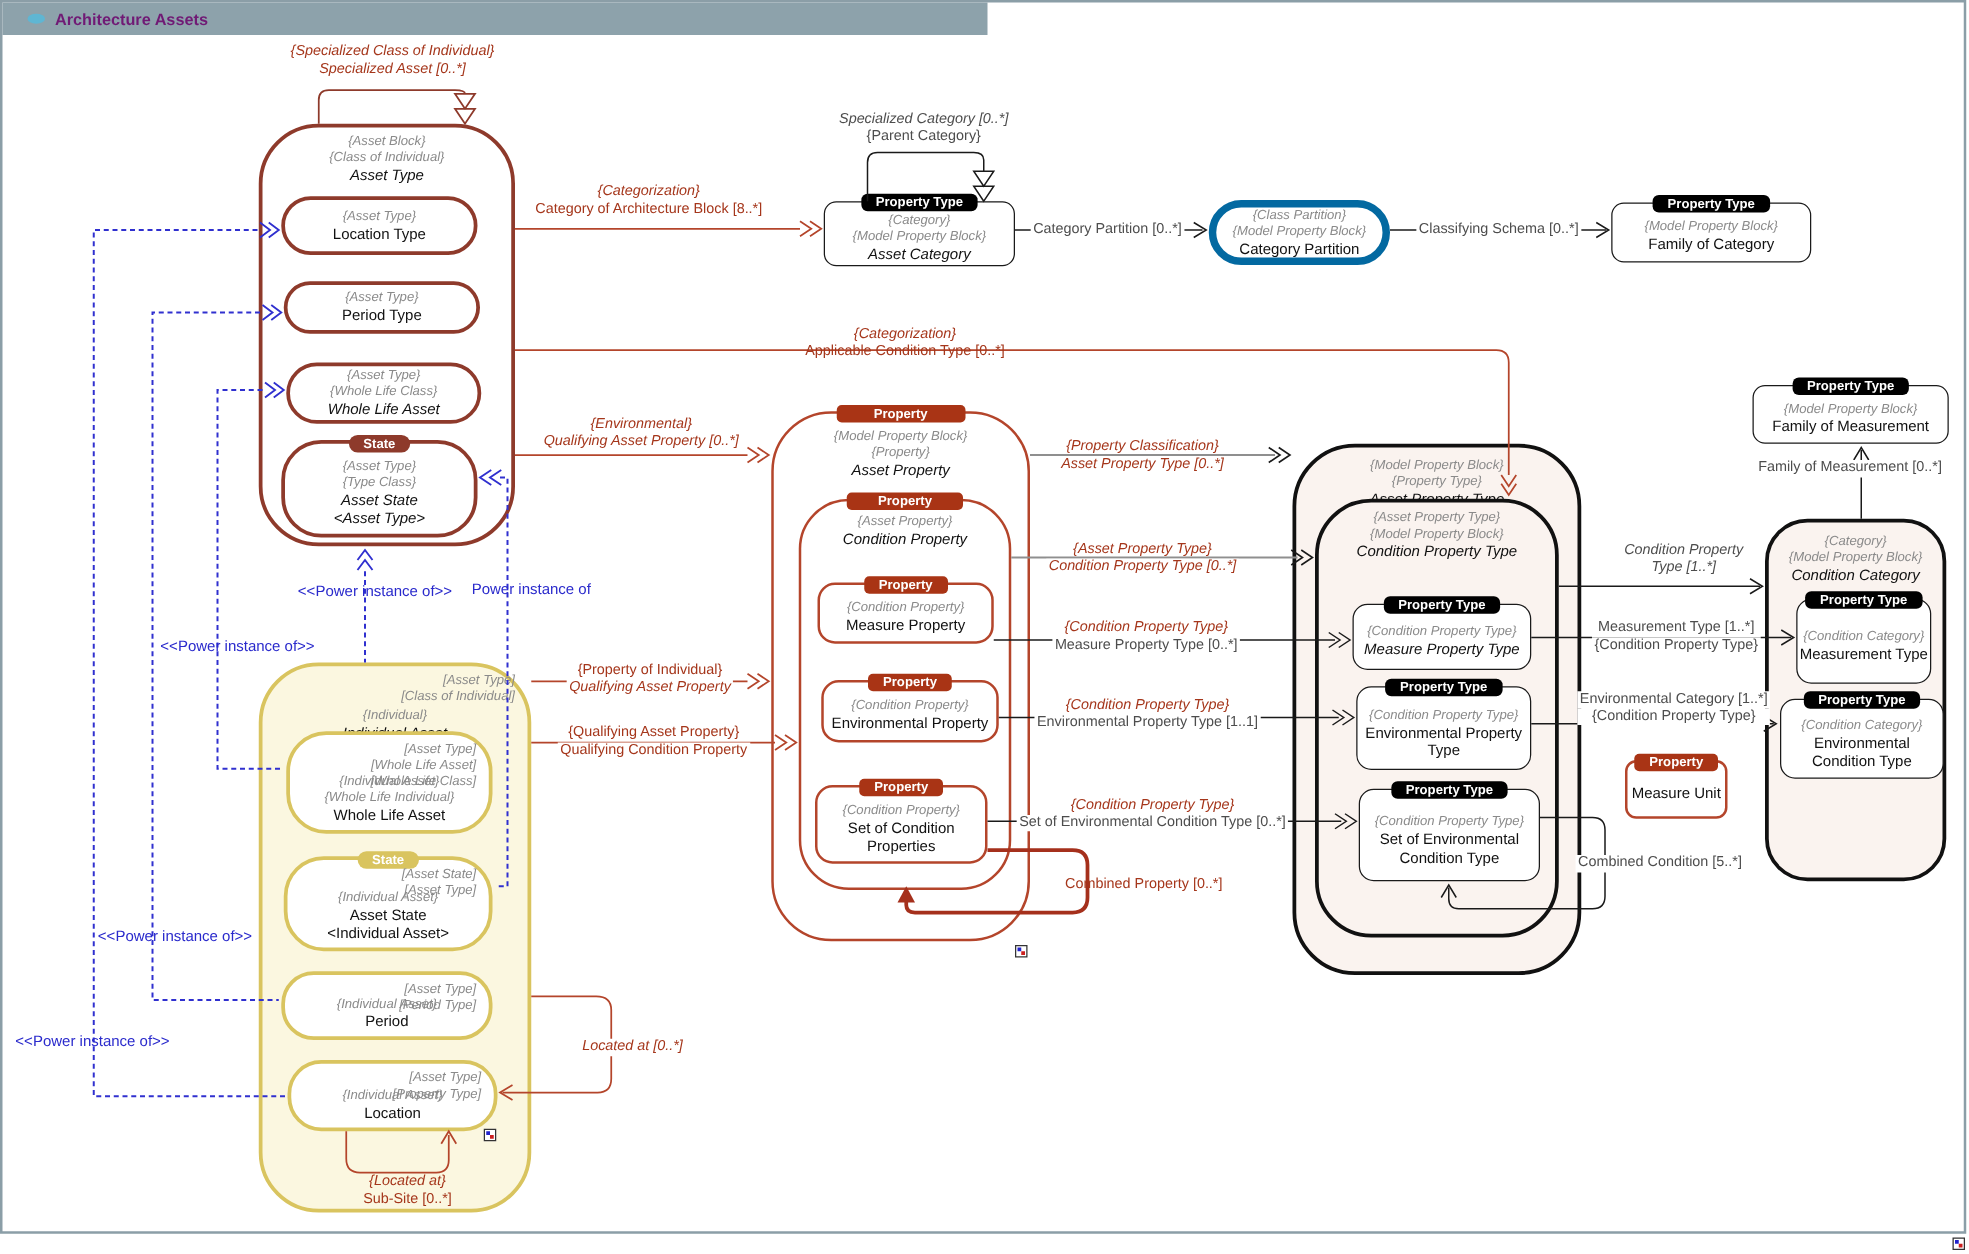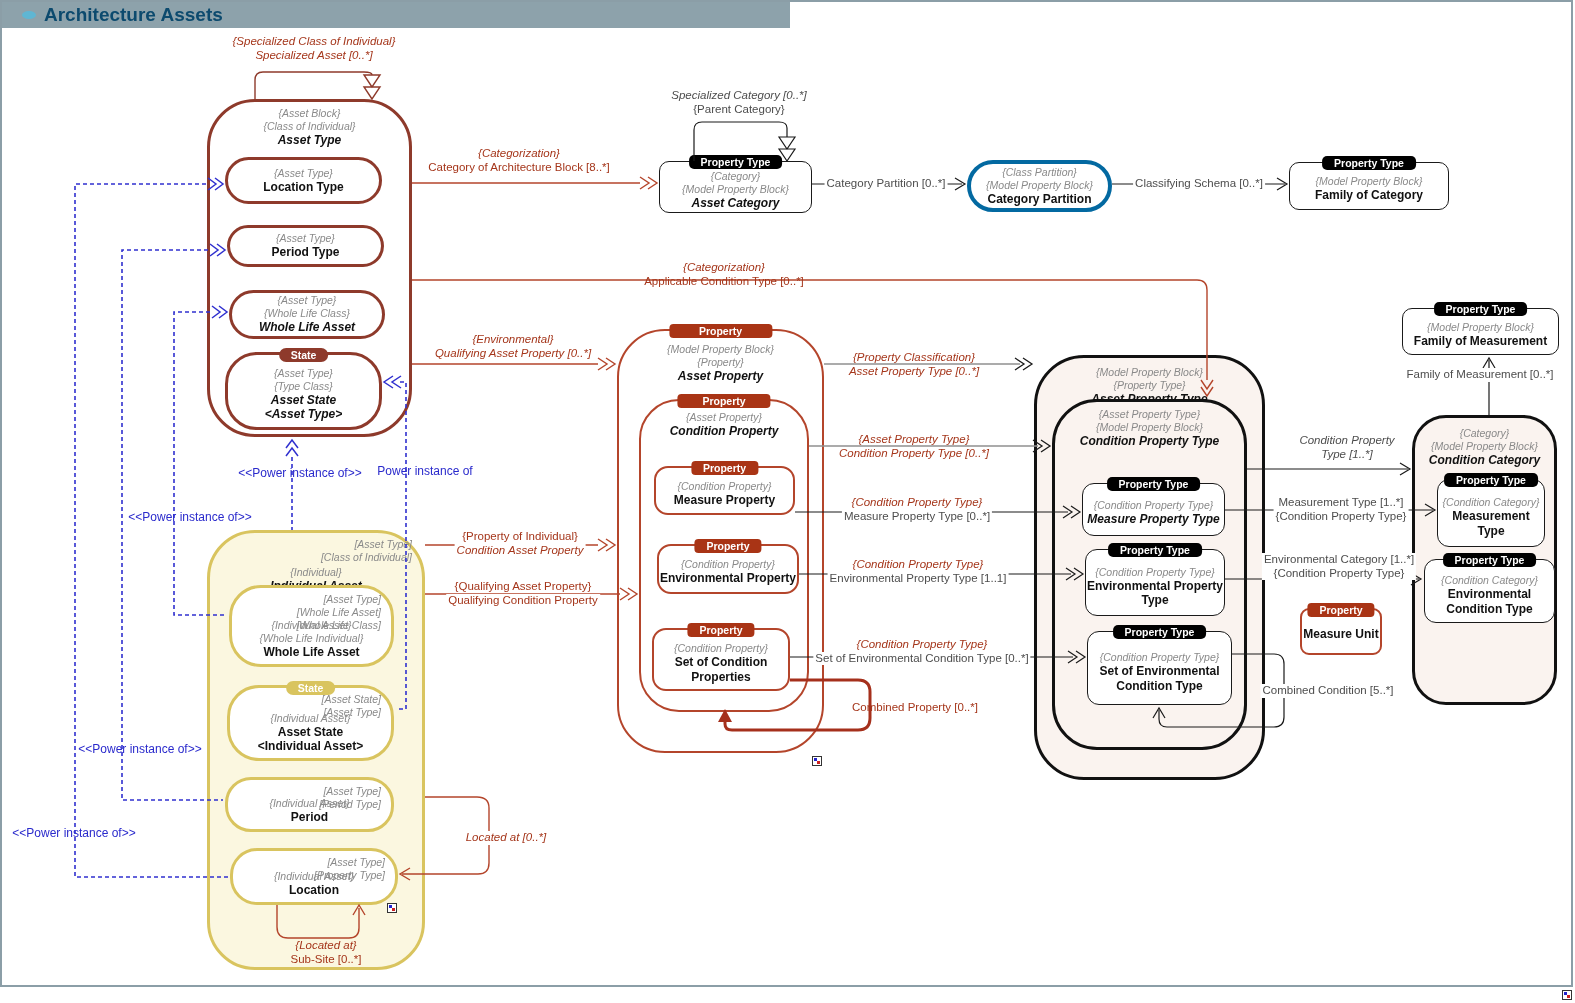--- a/index.html
+++ b/index.html
@@ -1,36 +1,36 @@
 <!DOCTYPE html>
 <html><head>
 <meta charset="utf-8">
 <style>
 *{margin:0;padding:0;box-sizing:border-box}
 html,body{width:1575px;height:1003px}
 body{font-family:"Liberation Sans",sans-serif;background:#fff;position:relative;overflow:hidden}
 #win{position:absolute;left:0;top:0;width:1573px;height:987px;border:2px solid #8b9ea7;background:#fff}
 #titlebar{position:absolute;left:0;top:0;width:788px;height:26px;background:#8da2ab;display:flex;align-items:center;gap:8px;padding-left:20px;z-index:7}
 .ticon{width:14px;height:8px;background:#5fb6d3;border-radius:50%}
-.ttext{font-weight:bold;font-size:19px;color:#0c4a6e}
+.ttext{font-weight:bold;font-size:13px;color:#701a75}
 .blk{position:absolute;display:flex;flex-direction:column;align-items:center;background:#fff;z-index:2;text-align:center}
 .ct{justify-content:flex-start}
 .lf{justify-content:center}
 .le{justify-content:flex-end;padding-bottom:5px}
 .brown{border:3px solid #8e3a2b}
 .yellow{border:3px solid #d9c45f}
 .red{border:2px solid #b4452b}
 .redthin{border:2px solid #b4452b}
 .blackthin{border:1.5px solid #1a1a1a}
 .black3{border:3px solid #111}
-.purple{border:4px solid #0369a1}
+.purple{border:6px solid #0369a1}
 .lightfill{background:#faf3ef}
 .cream{background:#fbf7e0}
 .st{color:#8a8a8a;font-style:italic;font-size:10.5px;line-height:1.24;white-space:nowrap}
-.nm{font-weight:bold;font-size:12px;line-height:1.18;color:#111}
+.nm{font-weight:normal;font-size:12px;line-height:1.18;color:#111}
 .it{font-style:italic}
 .tab{position:absolute;top:-7px;left:50%;transform:translateX(-50%);color:#fff;font-weight:bold;font-size:10.5px;line-height:14px;padding:0 12px;white-space:nowrap;z-index:3}
 .tblack{background:#000;border-radius:5px}
 .tred{background:#a93415;border-radius:4px}
 .tbrown{background:#8e3a2b;border-radius:8px}
 .tyellow{background:#d9c45f;border-radius:8px}
 .corner{position:absolute;top:5px;right:10px;text-align:right;color:#8a8a8a;font-style:italic;font-size:10.5px;line-height:1.24;z-index:3}
 svg.conn{position:absolute;left:0;top:0;z-index:4;pointer-events:none}
 .lbl{position:absolute;z-index:5;transform:translateX(-50%);text-align:center;font-size:11.5px;white-space:nowrap}
 .lbl div{line-height:1.18}
@@ -389,21 +389,21 @@
   </div>
   <div class="lbl" style="left:920px;top:636px">
     <div class="it redl">{Condition Property Type}</div>
     <div class="grayl wbg">Set of Environmental Condition Type [0..*]</div>
   </div>
   <div class="lbl redl" style="left:913px;top:699px">
     <div>Combined Property [0..*]</div>
   </div>
   <div class="lbl redl" style="left:518px;top:528px">
     <div>{Property of Individual}</div>
-    <div class="it wbg">Condition Asset Property</div>
+    <div class="it wbg">Qualifying Asset Property</div>
   </div>
   <div class="lbl redl" style="left:521px;top:578px">
     <div>{Qualifying Asset Property}</div>
     <div class="wbg">Qualifying Condition Property</div>
   </div>
   <div class="lbl redl" style="left:504px;top:829px">
     <div class="it wbg">Located at [0..*]</div>
   </div>
   <div class="lbl redl" style="left:324px;top:937px">
     <div class="it">{Located at}</div>

